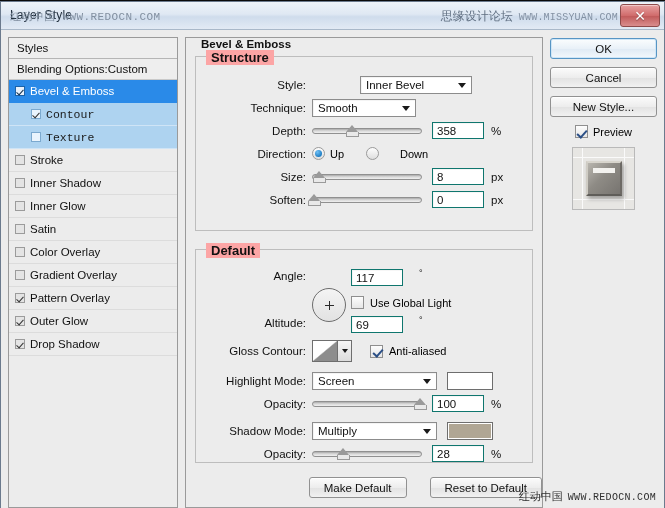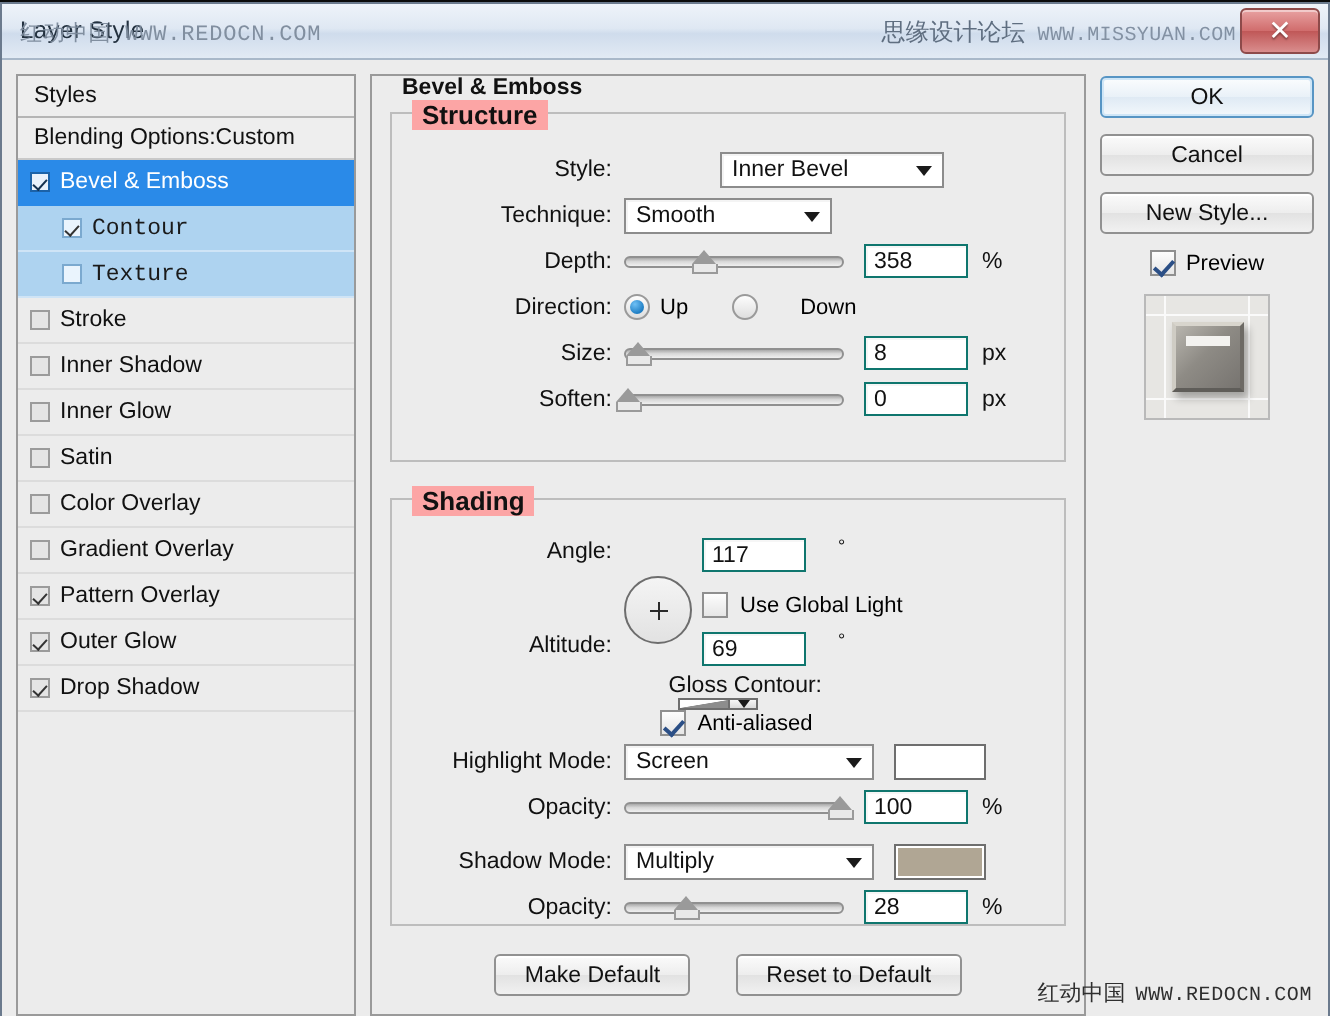--- a/index.html
+++ b/index.html
@@ -249,21 +249,21 @@
     border-right:2px solid #6d6a65;border-bottom:2px solid #5f5d59;
     box-shadow:2px 3px 4px rgba(0,0,0,.30);
     box-sizing:border-box;
   }
   .thumbart .hl{
     position:absolute;left:5px;top:5px;width:22px;height:5px;background:#f3f2ef;
   }
   
   .bottom-btns{
     position:absolute;left:0;right:0;bottom:9px;
-    display:flex;justify-content:center;gap:23px;
+    display:flex;justify-content:flex-end;gap:23px;
   }
   .btn-wide{
     height:21px;padding:0 14px;box-sizing:border-box;
     border:1px solid #919191;border-radius:3px;
     background:linear-gradient(to bottom,#fbfbfb,#ededed 50%,#e2e2e2 51%,#f1f1f1);
     display:flex;align-items:center;justify-content:center;
     font-size:11.5px;color:#111;box-shadow:inset 0 1px 0 #fff;
   }
   .wm-bottom{
     position:absolute;right:8px;bottom:4px;
@@ -417,42 +417,42 @@
                 <i></i>
                 <u></u>
               </div>
           </div>
           <div class="num" style="margin-left:10px;">0</div>
           <span class="unit">px</span>
         </div>
       </div>
 
       <div class="group" style="margin-top:18px;height:214px;padding:12px 10px 0 0;">
-        <div class="glabel">Shading</div>
+        <div class="glabel">Default</div>
 
         <div style="position:relative;height:72px;margin-top:3px;">
           <div class="lbl" style="position:absolute;left:0;top:5px;width:110px;">Angle:</div>
           <div class="num" style="position:absolute;left:155px;top:4px;">117</div>
           <span class="unit" style="position:absolute;left:216px;top:3px;font-size:9px;">°</span>
 
           <div class="dial" style="position:absolute;left:116px;top:23px;">
             <span class="cur"></span>
           </div>
 
           <div style="position:absolute;left:155px;top:31px;display:flex;align-items:center;gap:6px;">
             <span class="cb2"></span>
             <span>Use Global Light</span>
           </div>
 
           <div class="lbl" style="position:absolute;left:0;top:52px;width:110px;">Altitude:</div>
           <div class="num" style="position:absolute;left:155px;top:51px;">69</div>
           <span class="unit" style="position:absolute;left:216px;top:50px;font-size:9px;">°</span>
         </div>
 
-        <div class="row" style="height:28px;flex-direction:column;">
+        <div class="row" style="height:28px;">
           <div class="lbl" style="width:110px;">Gloss Contour:</div>
           <div class="gloss">
             <span class="ramp"></span>
             <span class="drop">
                 <i></i>
               </span>
           </div>
           <div style="display:flex;align-items:center;gap:6px;margin-left:18px;">
             <span class="cb2 on"></span>
             <span>Anti-aliased</span>

